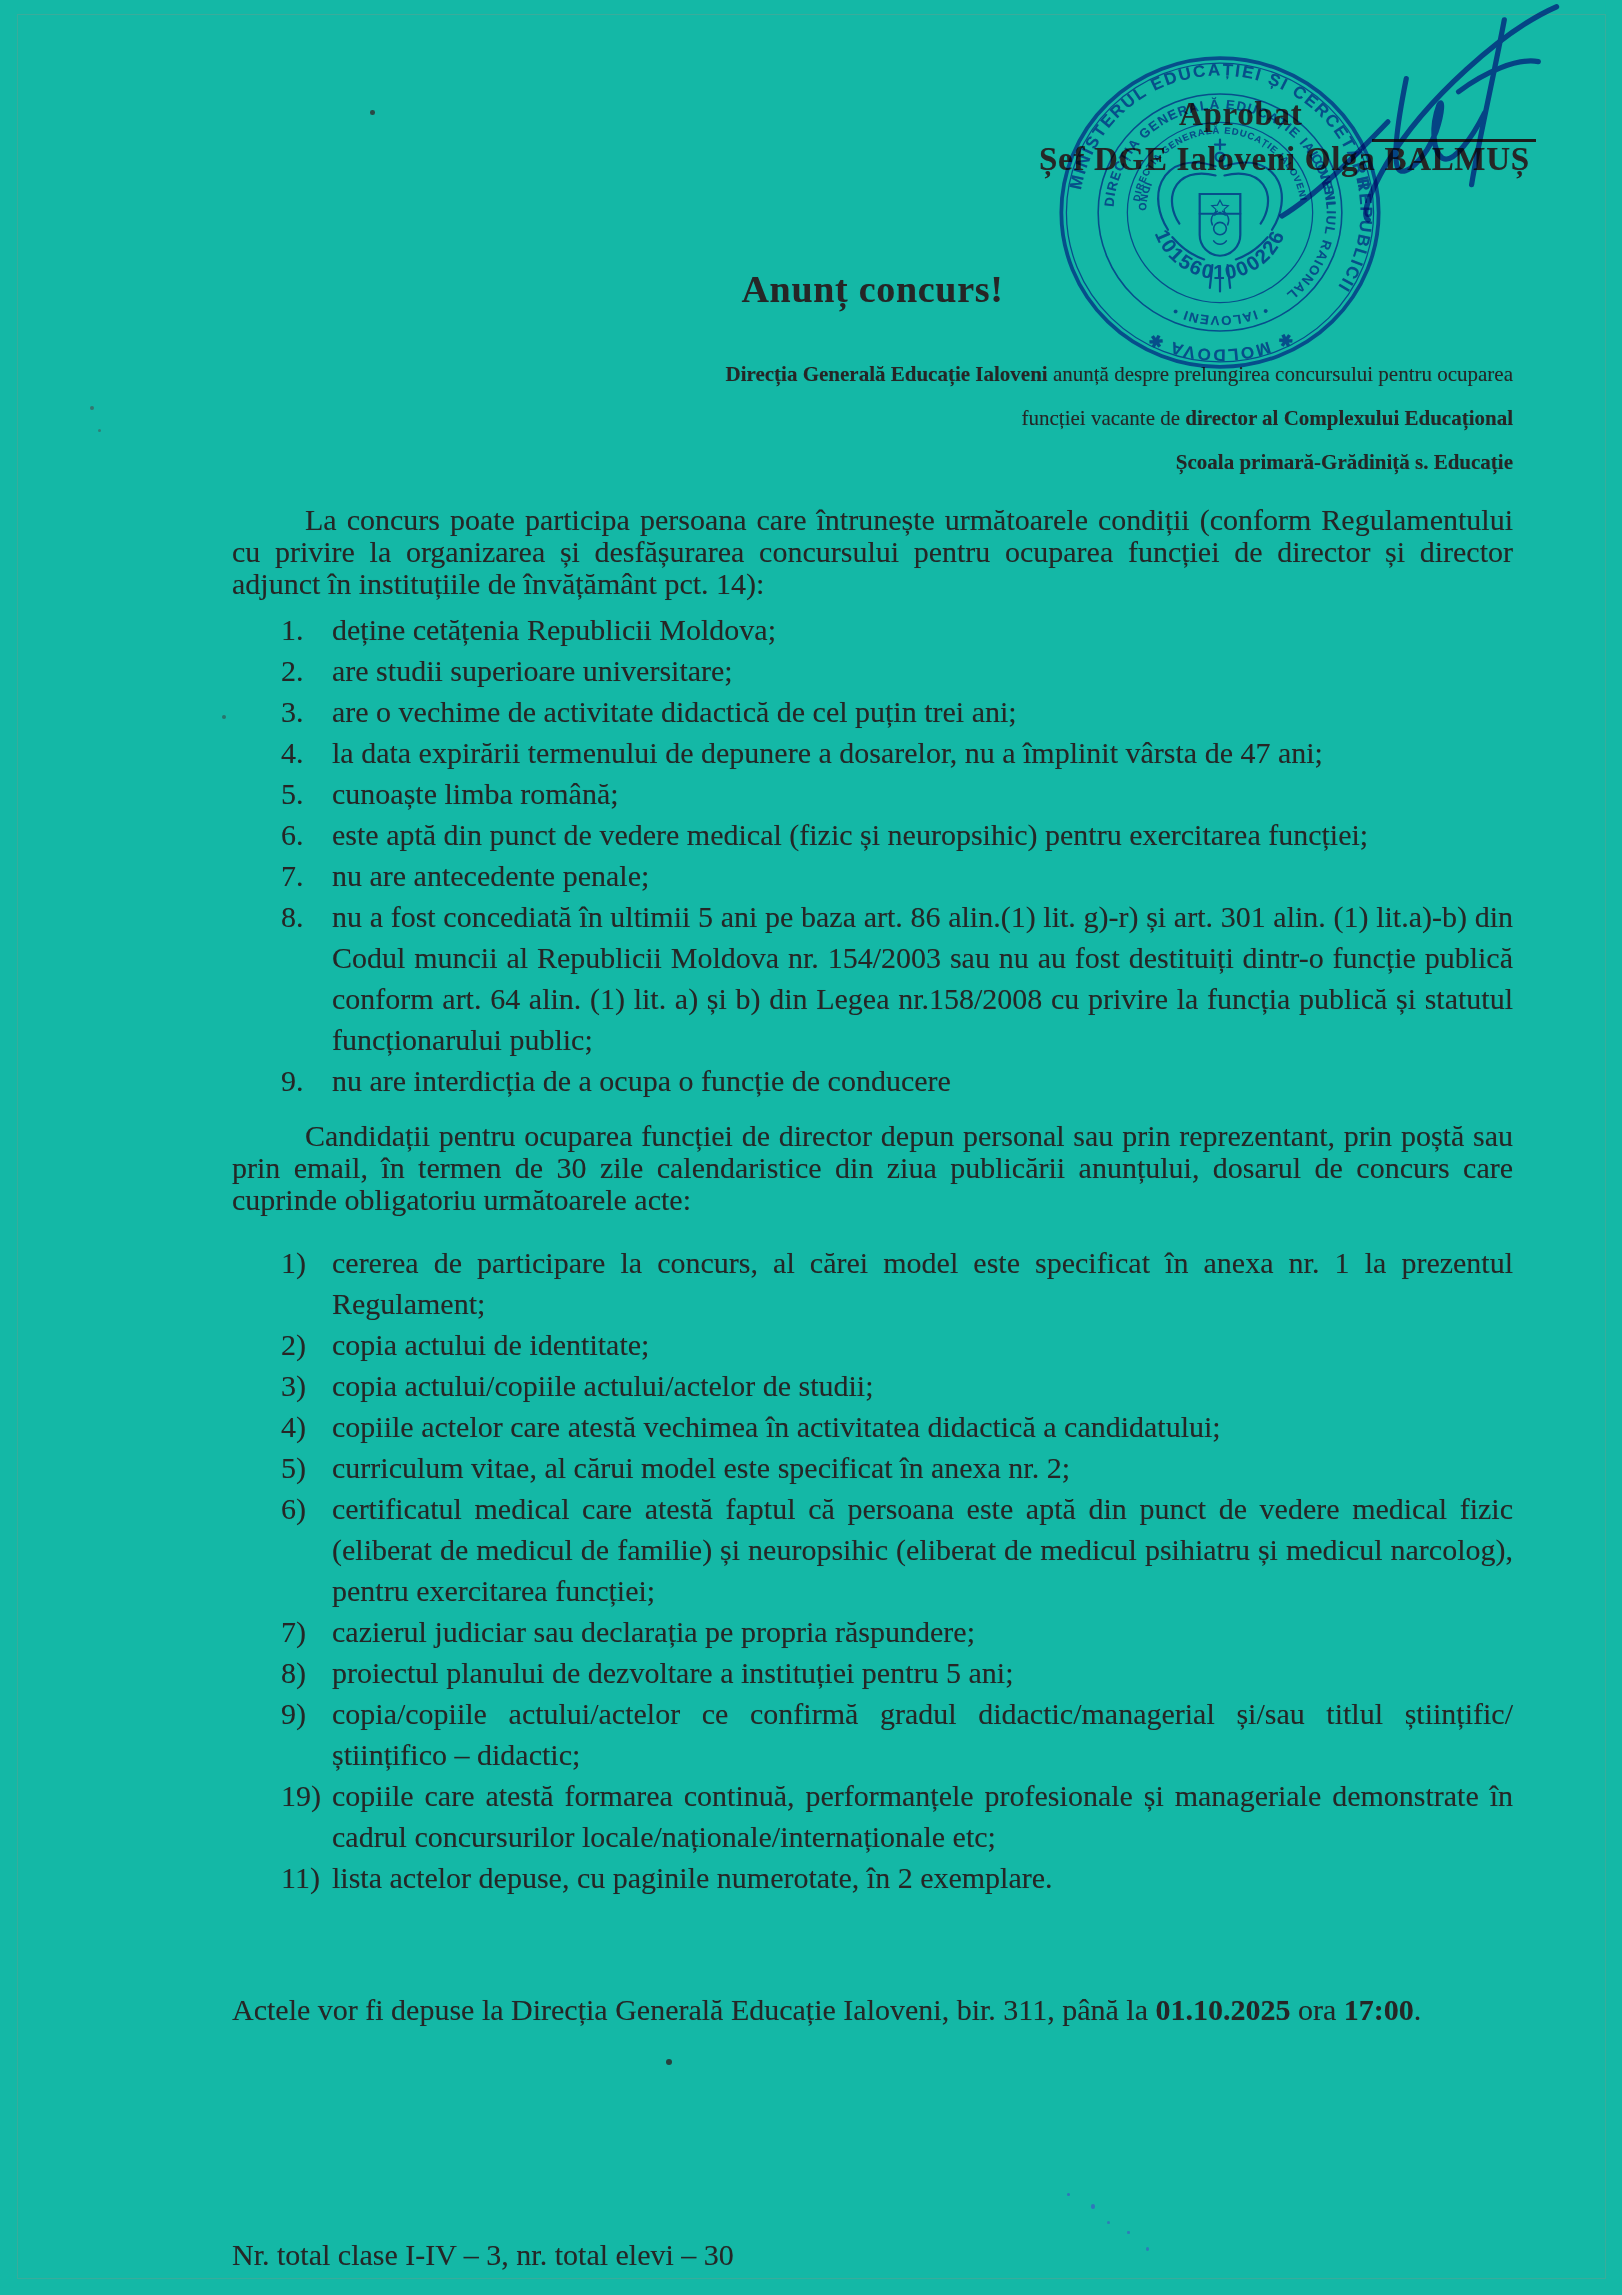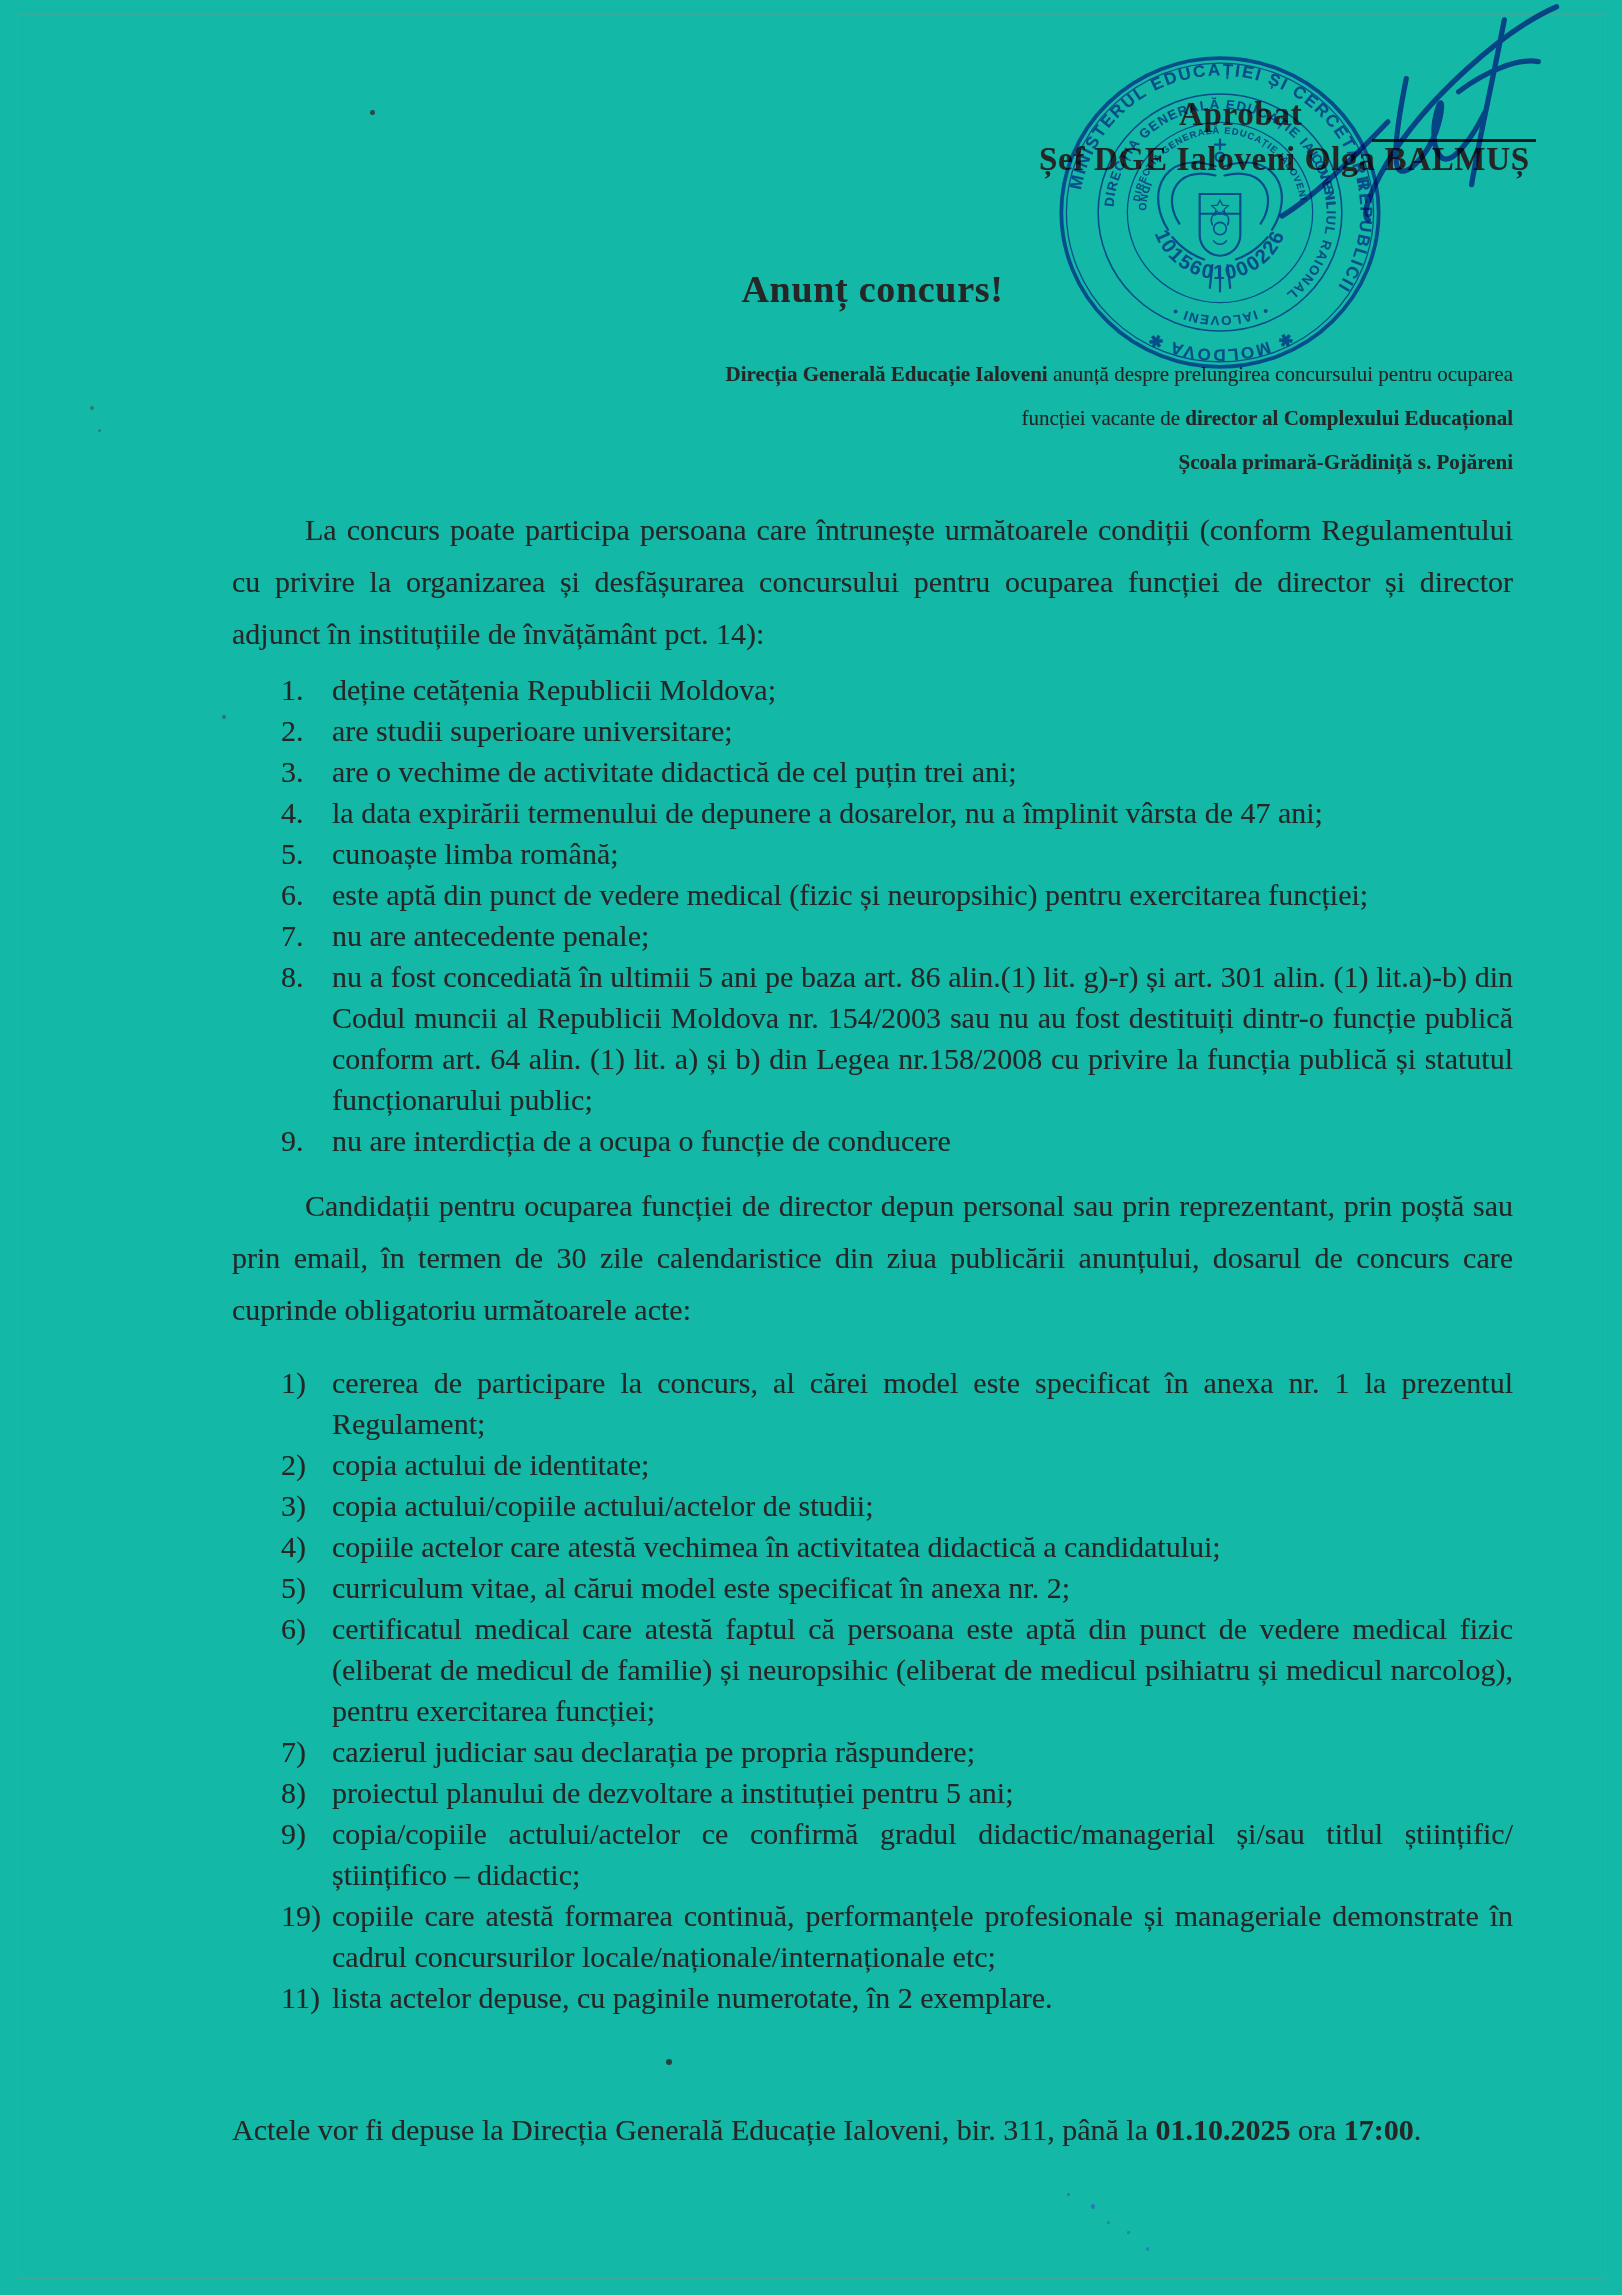--- a/index.html
+++ b/index.html
@@ -27,21 +27,21 @@
   .stamp .ring3{font-size:15px;letter-spacing:1.5px;}
   .stamp .idno{font-size:32px;letter-spacing:3px;}
   .stamp .idnolbl{font-size:17px;letter-spacing:2px;}
   .signature{position:absolute;left:1197px;top:0px;width:425px;height:275px;z-index:6;
     mix-blend-mode:multiply;opacity:.92;}
 
   
   .content{position:absolute;left:232px;top:0;width:1281px;z-index:2;}
   .title{margin:267px 0 0 0;text-align:center;font-size:38px;font-weight:bold;letter-spacing:0.7px;}
   .intro{margin-top:41px;text-align:right;font-size:21px;line-height:44px;}
-  .para{margin:19.6px 0 0 0;font-size:30px;line-height:52px;text-align:justify;text-indent:73px;}
+  .para{margin:19.6px 0 0 0;font-size:30px;line-height:32px;text-align:justify;text-indent:73px;}
   .para2{}
   .list{margin-top:9.2px;padding-left:49px;font-size:30px;line-height:41px;}
   .list2{margin-top:26px;}
   .li{display:flex;align-items:flex-start;}
   .marker{flex:0 0 51px;}
   .li-text{flex:1 1 auto;text-align:justify;}
 
   .stats{margin-top:23.6px;font-size:30px;line-height:35px;white-space:pre-wrap;}
   .stat-deadline{white-space:nowrap;}
 
@@ -114,21 +114,21 @@
       <path d="M 130 330 C 180 300 240 240 292 186"></path>
     </g>
   </svg>
 
   <div class="content">
     <h1 class="title">Anunț concurs!</h1>
 
     <div class="intro">
       <div><span class="b">Direcția Generală Educație Ialoveni</span><span> anunță despre prelungirea concursului pentru ocuparea</span></div>
       <div><span>funcției vacante de </span><span class="b">director al Complexului Educațional</span></div>
-      <div class="b">Școala primară-Grădiniță s. Pojăreni</div>
+      <div class="b">Școala primară-Grădiniță s. Educație</div>
     </div>
 
     <p class="para">La concurs poate participa persoana care întrunește următoarele condiții (conform Regulamentului cu privire la organizarea și desfășurarea concursului pentru ocuparea funcției de director și director adjunct în instituțiile de învățământ pct. 14):</p>
 
     <div class="list list1">
 
         <div class="li">
           <span class="marker">1.</span>
           <span class="li-text">deține cetățenia Republicii Moldova;</span>
         </div>

